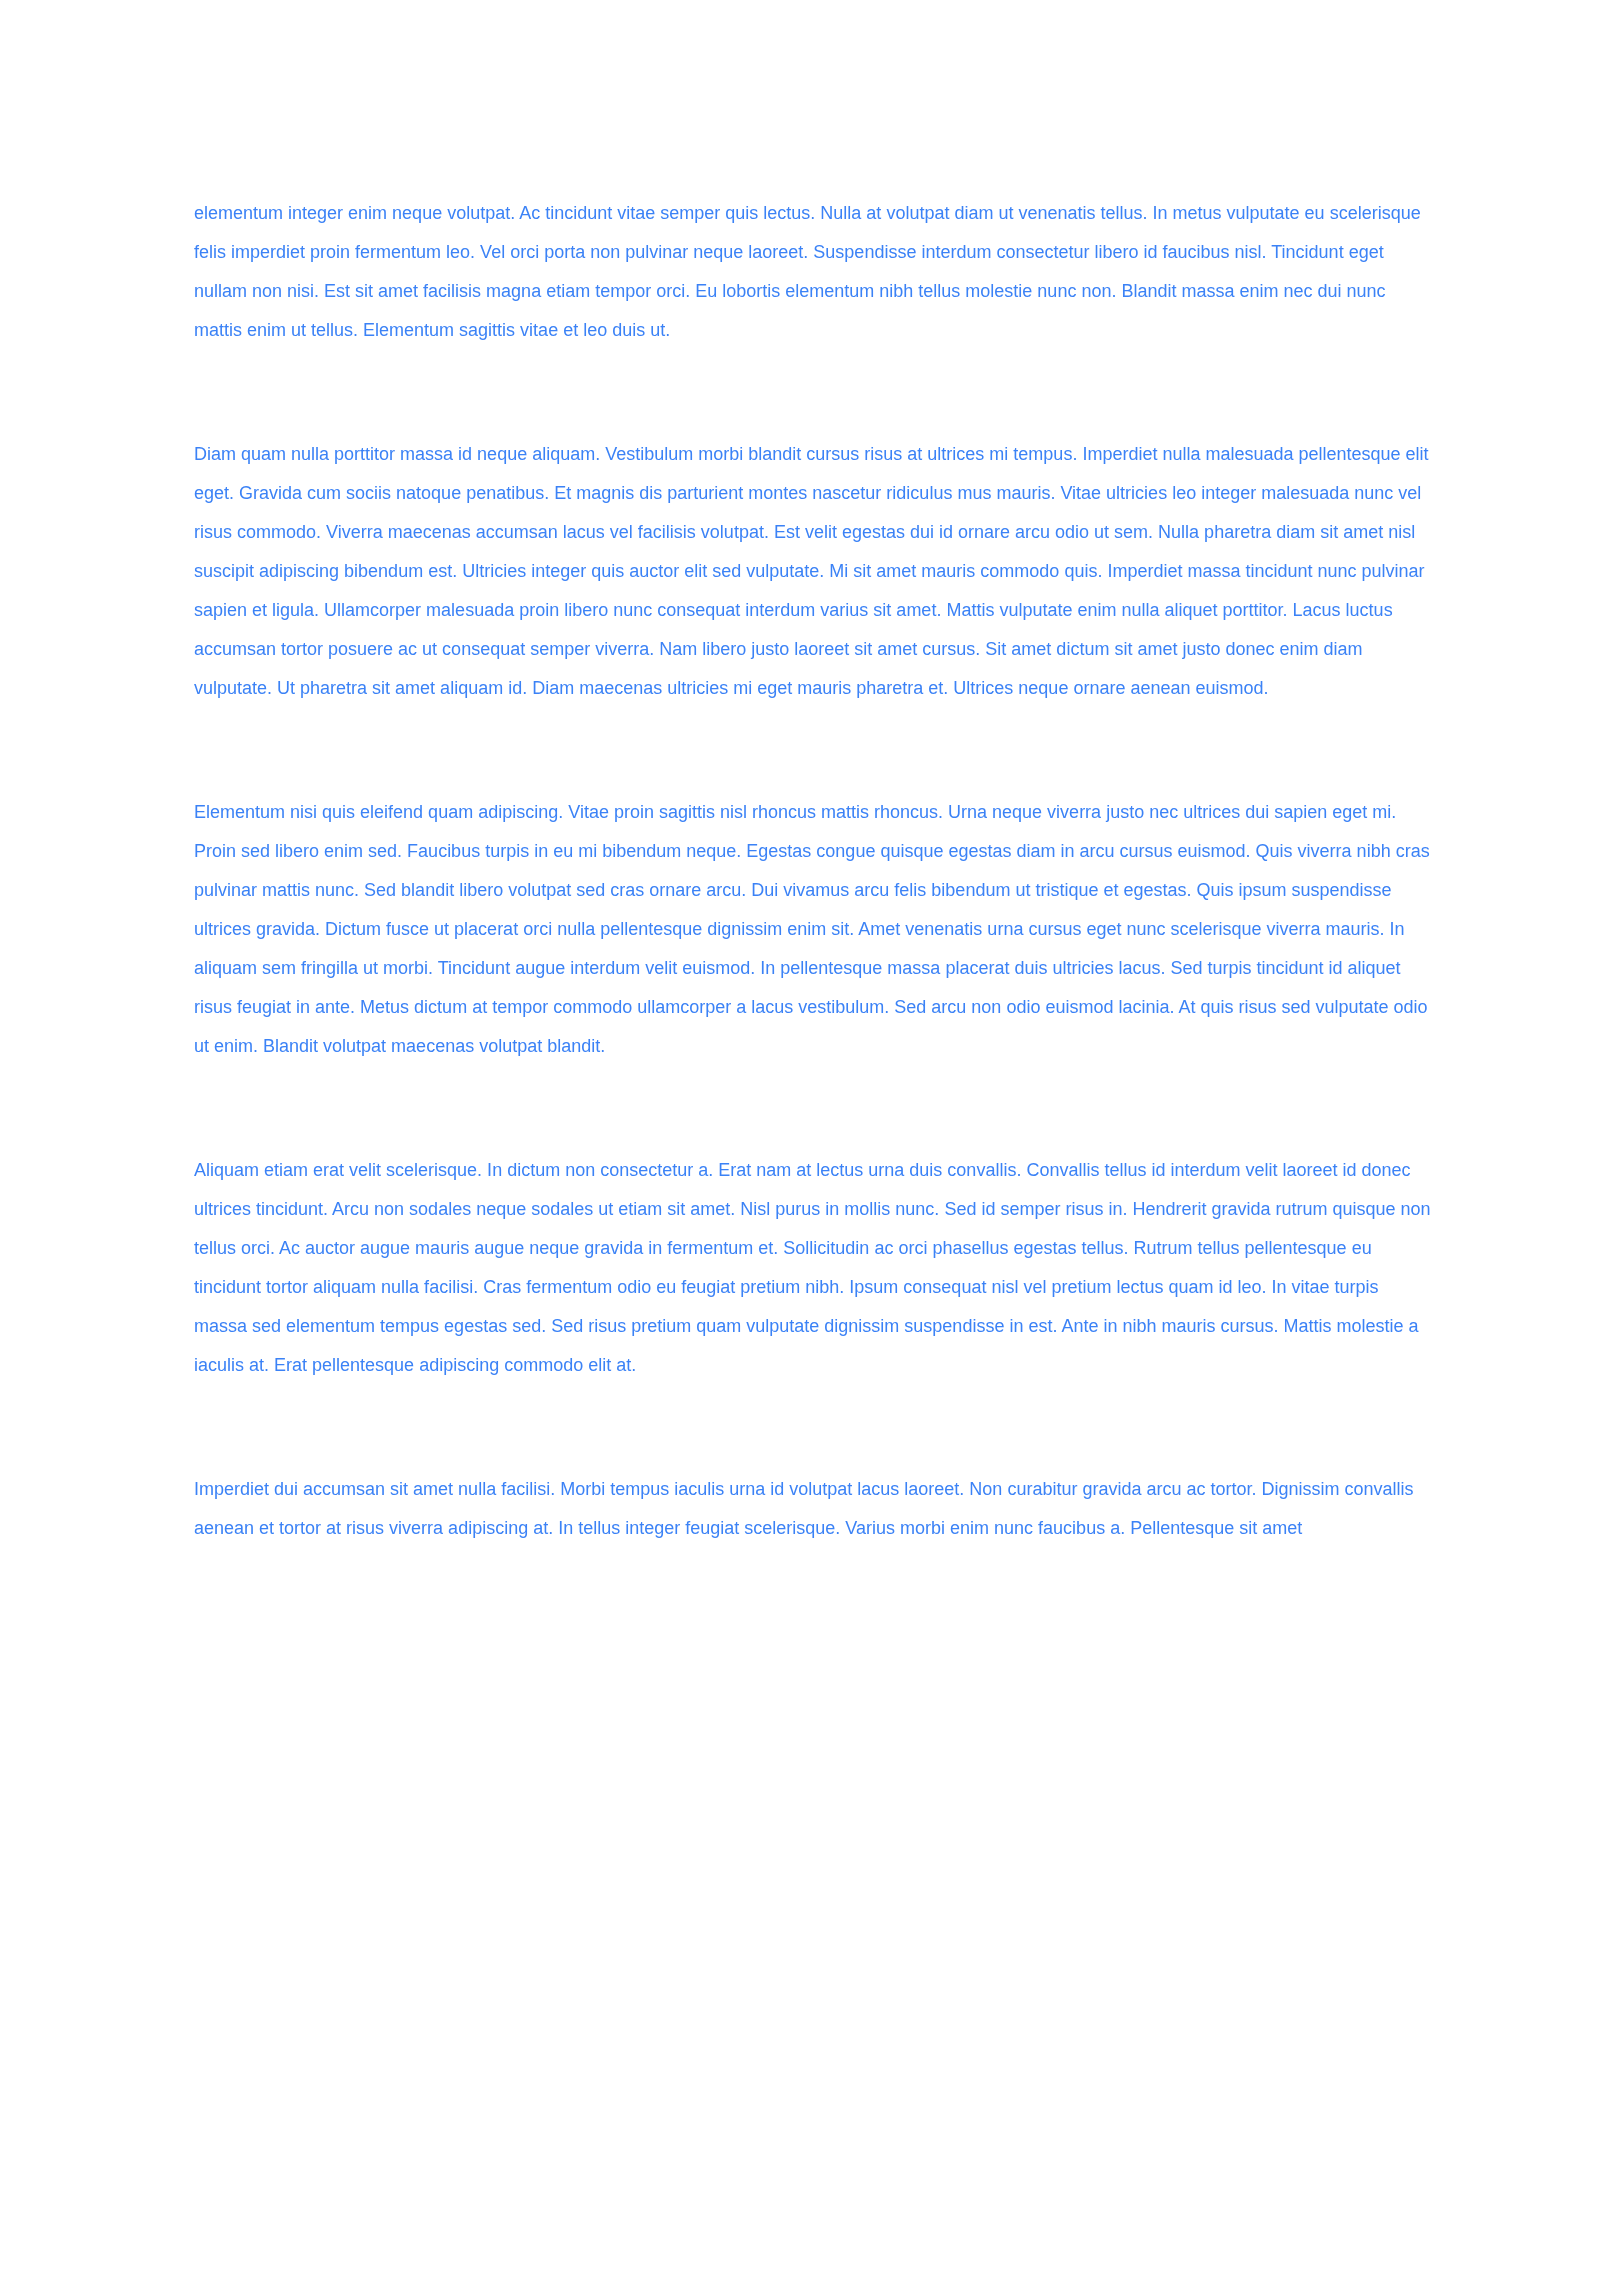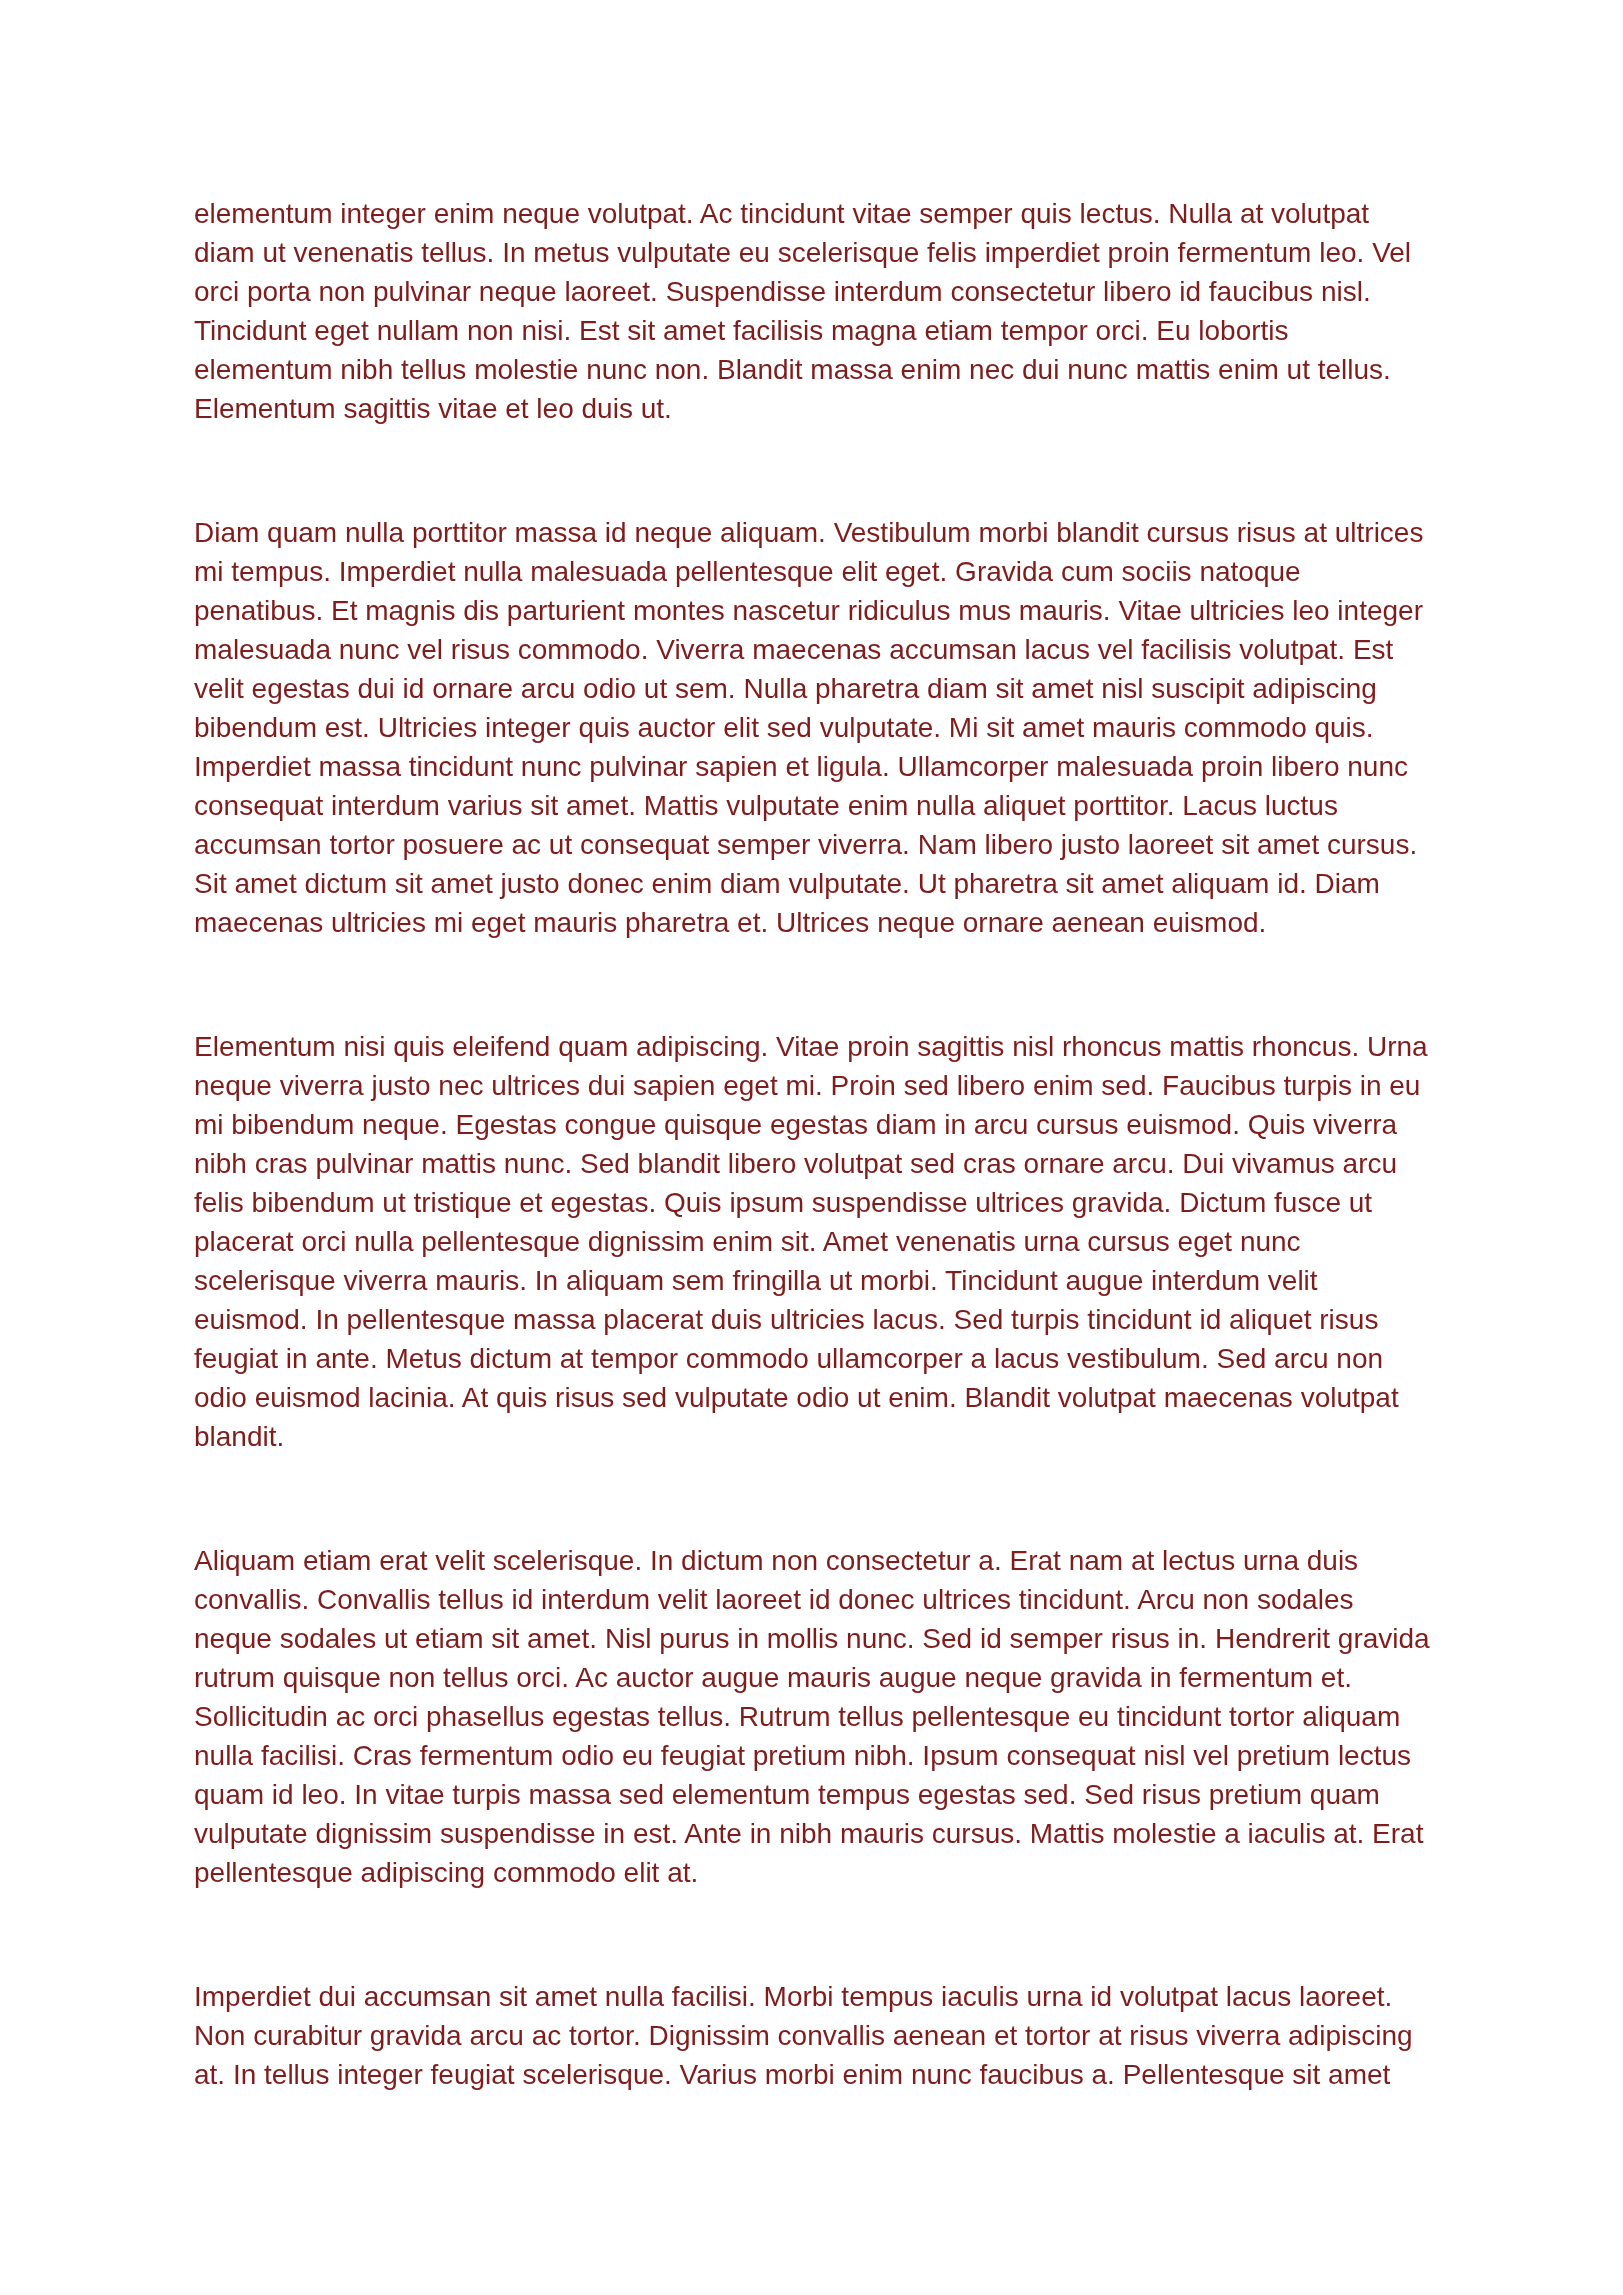--- a/index.html
+++ b/index.html
@@ -17,23 +17,23 @@
     position: absolute;
     inset: 0;
     background: #ffffff;
   }
   .text-block {
     position: absolute;
     left: 194px;
     top: 194px;
     width: 1237px;
     font-family: "Liberation Sans", sans-serif;
-    font-size: 28px;
+    font-size: 18px;
     line-height: 39px;
-    color: #7f1d1d;
+    color: #3b82f6;
     text-align: left;
     letter-spacing: 0;
   }
   .text-block p {
     margin: 0 0 85px 0;
     padding: 0;
   }
   .text-block p:last-child {
     margin-bottom: 0;
   }

